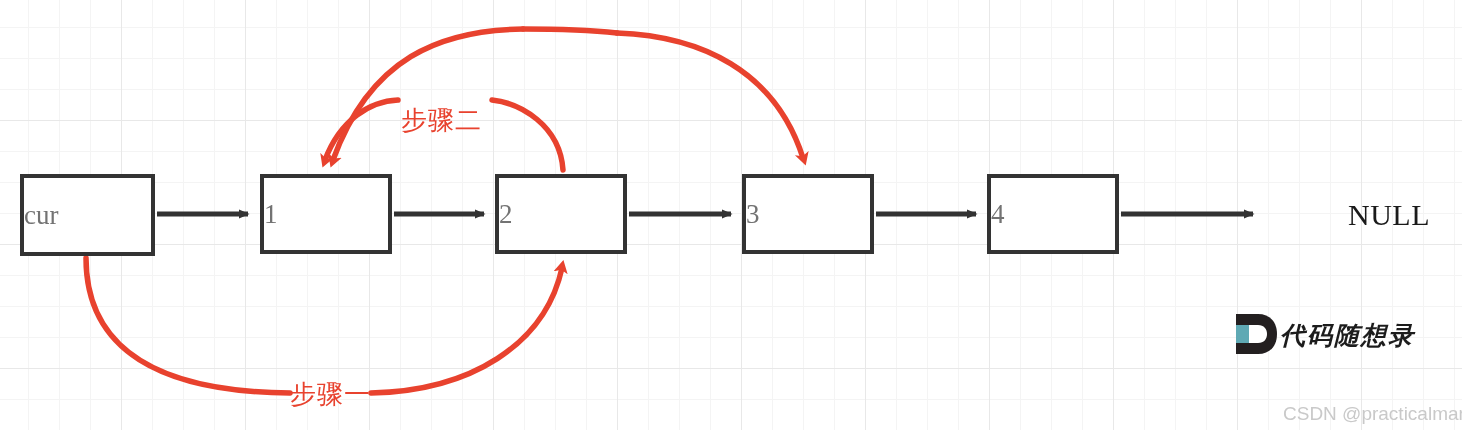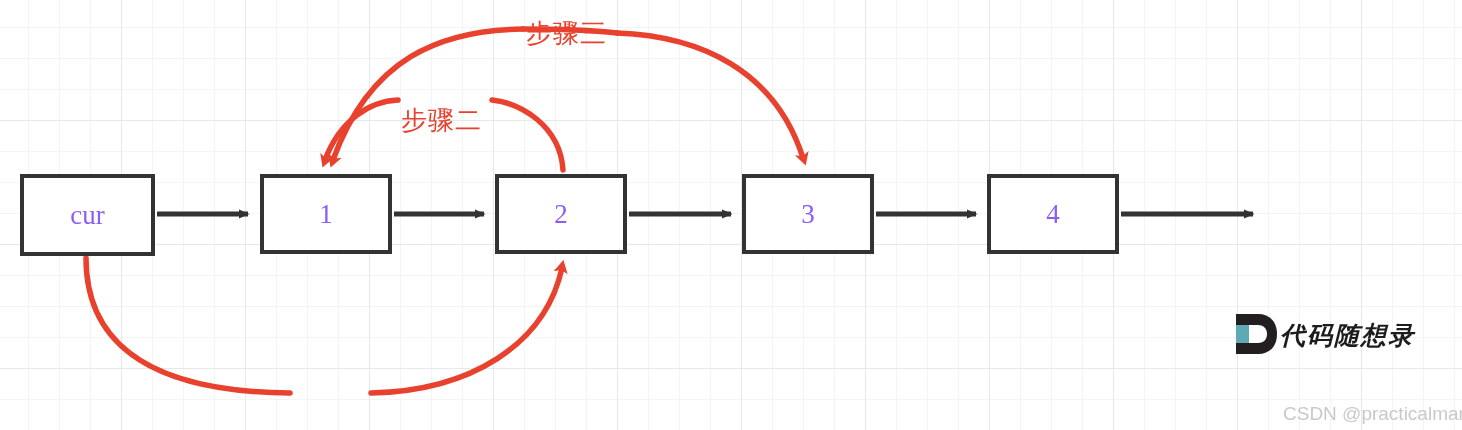--- a/index.html
+++ b/index.html
@@ -29,24 +29,23 @@
     width: 1462px;
     height: 430px;
   }
   .node-box {
     position: absolute;
     box-sizing: border-box;
     border: 4px solid #333333;
     background: #ffffff;
     display: flex;
     align-items: center;
-    justify-content: center;
     font-family: "Liberation Serif", serif;
     font-size: 27px;
-    color: #8b5cf6;
+    color: #737373;
     line-height: 1;
   }
   .null-label {
     position: absolute;
     font-family: "Liberation Serif", serif;
     font-size: 30px;
     color: #1a1a1a;
     letter-spacing: 0.5px;
   }
   .step-label {
@@ -134,23 +133,24 @@
   <div class="node-box" style="left:495px; top:174px; width:132px; height:80px;">
     <span>2</span>
   </div>
   <div class="node-box" style="left:742px; top:174px; width:132px; height:80px;">
     <span>3</span>
   </div>
   <div class="node-box" style="left:987px; top:174px; width:132px; height:80px;">
     <span>4</span>
   </div>
 
+  <div class="null-label" style="left:1348px; top:198px;">NULL</div>
 
+  <div class="step-label" style="left:290px; top:377px;">步骤一</div>
   <div class="step-label" style="left:401px; top:103px;">步骤二</div>
-  <div class="step-label" style="left:526px; top:16px;">步骤三</div>
 
   <div class="watermark" style="left:1228px; top:312px;">
     <div class="wm-logo">
       <svg viewBox="0 0 52 44" width="52" height="44">
         <path d="M8 2 H30 C42 2 49 10 49 22 C49 34 42 42 30 42 H8 Z" fill="#231f20"></path>
         <path d="M19 13 H30 C36 13 39 17 39 22 C39 27 36 31 30 31 H19 Z" fill="#ffffff"></path>
         <rect x="8" y="13" width="13" height="18" fill="#5fa9b4"></rect>
       </svg>
     </div>
     <div class="wm-text">代码随想录</div>

